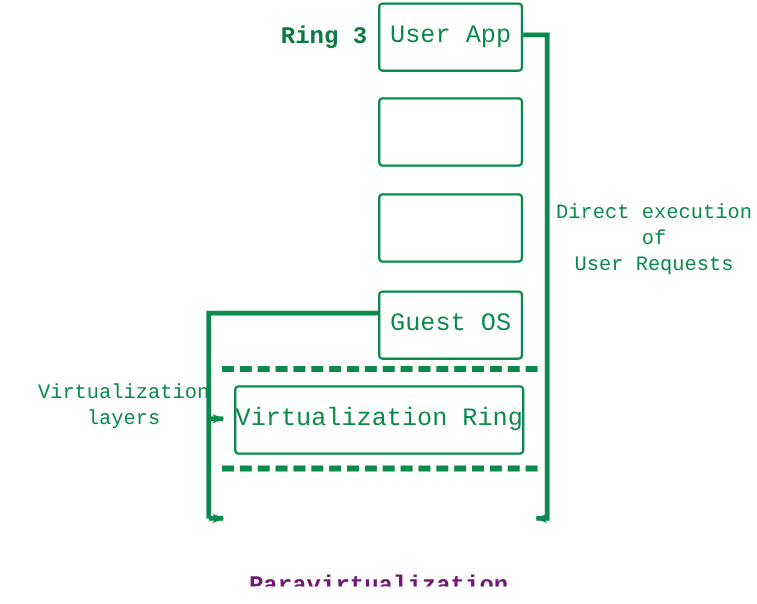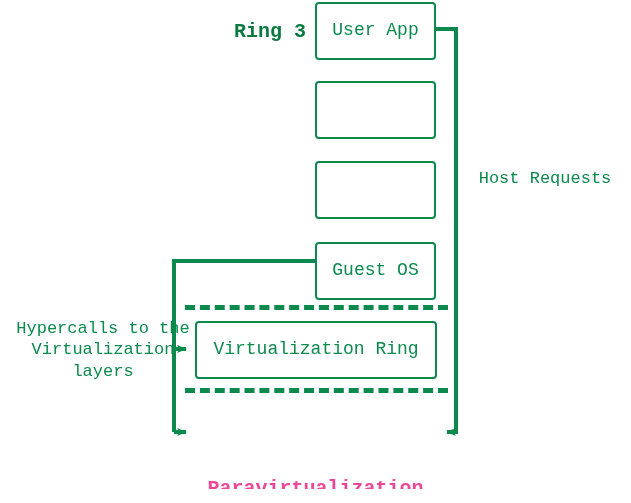--- a/index.html
+++ b/index.html
@@ -21,21 +21,21 @@
   .node {
     position: absolute;
     box-sizing: border-box;
     border: 2px solid #0c8a4d;
     border-radius: 4px;
     background: #ffffff;
     display: flex;
     align-items: center;
     justify-content: center;
     color: #0c8a4d;
-    font-size: 18px;
+    font-size: 21px;
     line-height: 1.1;
     white-space: nowrap;
     z-index: 3;
   }
 
   .node-user-app   { left: 315px; top: 2px;   width: 121px; height: 58px; }
   .node-ring2      { left: 315px; top: 81px;  width: 121px; height: 58px; }
   .node-ring1      { left: 315px; top: 161px; width: 121px; height: 58px; }
   .node-guest-os   { left: 315px; top: 242px; width: 121px; height: 58px; }
   .node-virt-layer { left: 195px; top: 321px; width: 242px; height: 58px; }
@@ -89,21 +89,21 @@
     pointer-events: none;
   }
 
   
   .caption {
     position: absolute;
     left: 0;
     top: 477px;
     width: 631px;
     text-align: center;
-    color: #ec4899;
+    color: #701a75;
     font-size: 20px;
     font-weight: bold;
     text-decoration: underline;
     z-index: 4;
   }
 </style>
 </head>
 <body>
 
 <div id="canvas">
@@ -135,23 +135,23 @@
   <div class="ring-label ring-label-3">Ring 3</div>
 
   <div class="node node-user-app">User App</div>
   <div class="node node-ring2"></div>
   <div class="node node-ring1"></div>
   <div class="node node-guest-os">Guest OS</div>
 
   <div class="node node-virt-layer">Virtualization Ring</div>
 
   <div class="annotation annotation-right">
-    <div>Host Requests</div>
+    <div>Direct execution of</div>
+    <div>User Requests</div>
   </div>
 
   <div class="annotation annotation-left">
-    <div>Hypercalls to the</div>
     <div>Virtualization layers</div>
   </div>
 
   <div class="caption">Paravirtualization</div>
 
 </div>
 
 </body></html>

